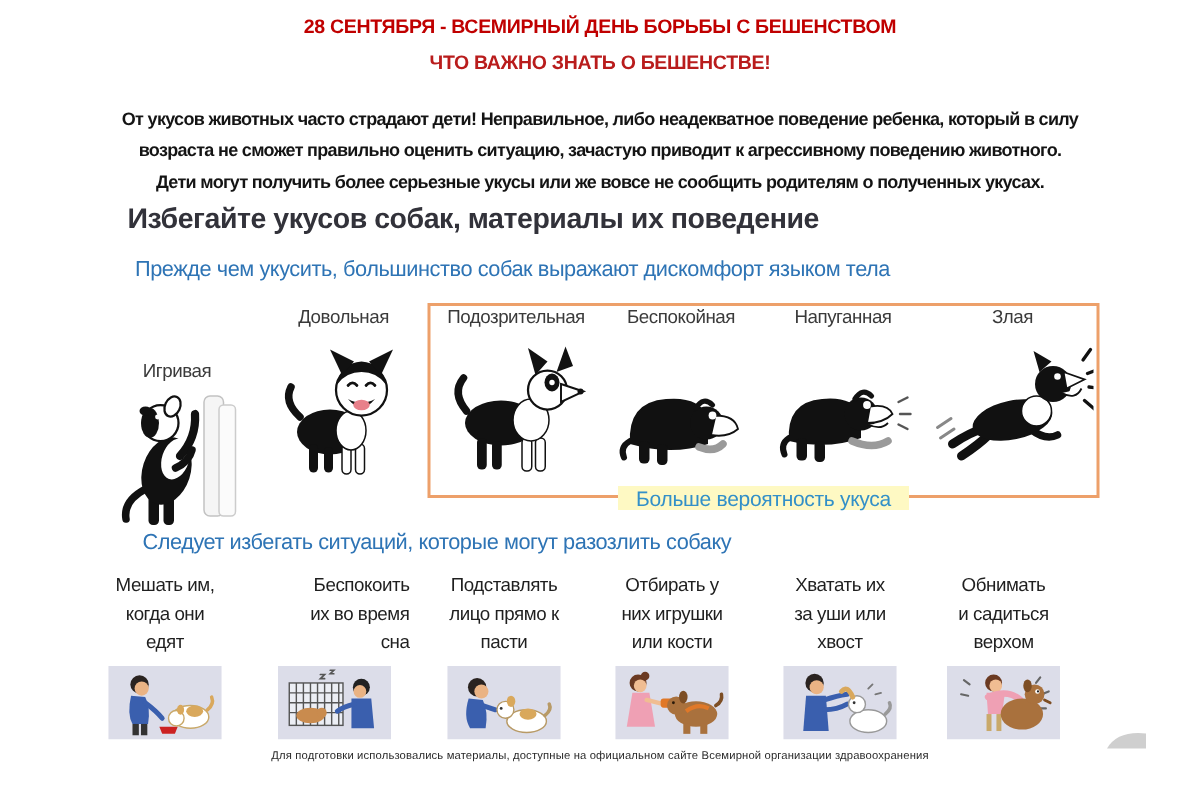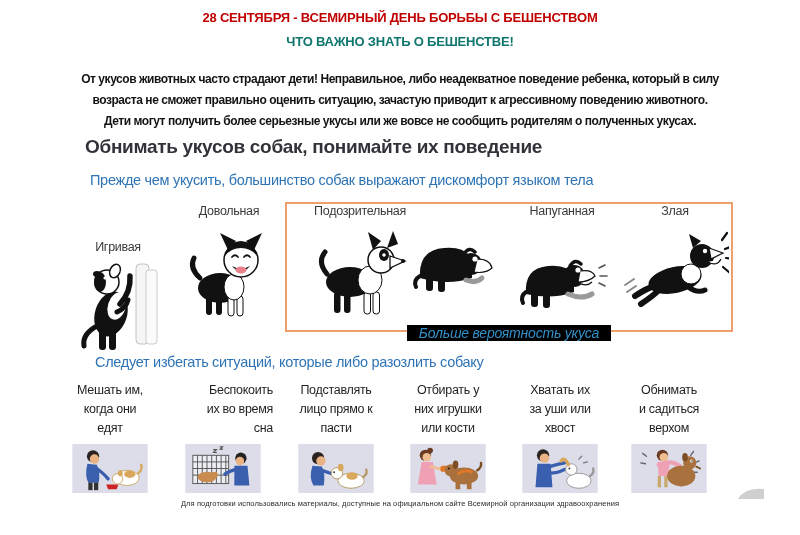--- a/index.html
+++ b/index.html
@@ -9,21 +9,21 @@
     font-family:"Liberation Sans", sans-serif; overflow:hidden;
   }
   .abs { position:absolute; }
 
   .title-red {
     top:10px; left:0; width:800px; text-align:center;
     font-size:13px; font-weight:bold; color:#C00000; letter-spacing:-0.2px;
   }
   .subtitle {
     top:34px; left:0; width:800px; text-align:center;
-    font-size:13px; font-weight:bold; color:#0f766e; letter-spacing:-0.2px;
+    font-size:13px; font-weight:bold; color:#b91c1c; letter-spacing:-0.2px;
   }
   .intro {
     top:69px; left:20px; width:760px; text-align:center;
     font-size:12px; font-weight:bold; color:#141414; line-height:21px;
     letter-spacing:-0.45px; white-space:pre-line;
   }
   .section-heading {
     top:136px; left:85px;
     font-size:19px; font-weight:bold; color:#32323a; letter-spacing:-0.3px;
   }
@@ -37,32 +37,32 @@
   }
 
   .orange-box {
     top:202px; left:285px; width:448px; height:130px;
     border:2px solid #EDA06A;
   }
   .bite-label {
     top:324px; left:285px; width:448px; text-align:center; pointer-events:none;
   }
   .bite-label span {
-    display:inline-block; background:#000000; padding:0 12px;
-    font-size:14px; font-style:italic; color:#3390C8; letter-spacing:-0.2px;
+    display:inline-block; background:#fef9c3; padding:0 12px;
+    font-size:14px; color:#3390C8; letter-spacing:-0.2px;
   }
 
   .dogcol { position:absolute; top:204px; text-align:center; }
   .dogcol .dlabel {
     font-size:12.5px; color:#3a3a3a; letter-spacing:-0.3px; height:18px;
   }
   .dogcol svg { display:block; margin:4px auto 0 auto; }
   .dc1 { left:66px;  width:104px;margin-top:36px; }
   .dc2 { left:178px; width:102px; }
-  .dc3 { left:308px; width:104px; }
+  .dc3 { left:292px; width:104px; }
   .dc4 { left:404px; width:100px; }
   .dc5 { left:514px; width:96px;  }
   .dc6 { left:620px; width:110px; }
 
   .sitcol { position:absolute; top:381px; width:100px; text-align:center; }
   .sitcol .caption {
     font-size:12.5px; color:#1f1f1f; line-height:19px;
     letter-spacing:-0.3px; white-space:pre-line; height:58px;
   }
   .sitcol svg { display:block; margin:5px auto 0 auto; }
@@ -83,21 +83,21 @@
 <body>
 
 <div id="page">
 
   <div class="abs title-red">28 СЕНТЯБРЯ - ВСЕМИРНЫЙ ДЕНЬ БОРЬБЫ С БЕШЕНСТВОМ</div>
   <div class="abs subtitle">ЧТО ВАЖНО ЗНАТЬ О БЕШЕНСТВЕ!</div>
   <div class="abs intro">От укусов животных часто страдают дети! Неправильное, либо неадекватное поведение ребенка, который в силу
 возраста не сможет правильно оценить ситуацию, зачастую приводит к агрессивному поведению животного.
 Дети могут получить более серьезные укусы или же вовсе не сообщить родителям о полученных укусах.</div>
 
-  <div class="abs section-heading">Обнимать укусов собак, понимайте их поведение</div>
+  <div class="abs section-heading">Избегайте укусов собак, материалы их поведение</div>
   <div class="abs blue-sub1">Прежде чем укусить, большинство собак выражают дискомфорт языком тела</div>
 
   <div class="abs orange-box"></div>
 
   <div class="dogcol dc1">
     <div class="dlabel">Игривая</div>
     <svg width="96" height="92" viewBox="0 0 96 92">
       <rect x="66" y="2" width="13" height="80" rx="4" fill="#f5f5f5" stroke="#c2c2c2"></rect>
       <rect x="76" y="8" width="11" height="74" rx="3" fill="#fbfbfb" stroke="#cccccc"></rect>
       <path d="M27,64 Q12,72 14,84" stroke="#111" stroke-width="5" fill="none" stroke-linecap="round"></path>
@@ -150,20 +150,21 @@
       <path d="M80,30 L95,35 L80,42 Z" fill="#fff" stroke="#111" stroke-width="1.3"></path>
       <circle cx="93" cy="35" r="2" fill="#111"></circle>
       <path d="M63,24 L58,6 L71,15 Z" fill="#111"></path>
       <path d="M77,22 L83,5 L88,18 Z" fill="#111"></path>
       <ellipse cx="74" cy="29" rx="5" ry="6" fill="#111"></ellipse>
       <circle cx="74" cy="29" r="1.8" fill="#fff"></circle>
     </svg>
   </div>
 
   <div class="dogcol dc4">
+    <div class="dlabel">Беспокойная</div>
     <svg width="92" height="92" viewBox="0 0 92 92">
       <path d="M12,68 Q5,72 8,79" stroke="#111" stroke-width="4" fill="none" stroke-linecap="round"></path>
       <path d="M12,70 Q10,42 36,40 Q58,38 64,52 L64,70 Q40,78 12,70 Z" fill="#111"></path>
       <rect x="18" y="68" width="7" height="15" rx="3" fill="#111"></rect>
       <rect x="30" y="70" width="7" height="14" rx="3" fill="#111"></rect>
       <circle cx="63" cy="56" r="11" fill="#111"></circle>
       <path d="M69,51 Q82,51 84,60 Q77,66 66,64 Z" fill="#fff" stroke="#111" stroke-width="1.2"></path>
       <circle cx="67" cy="51" r="2.6" fill="#fff"></circle>
       <path d="M56,46 Q61,38 67,44" stroke="#111" stroke-width="3.5" fill="none" stroke-linecap="round"></path>
       <path d="M58,72 Q68,76 74,70" stroke="#9a9a9a" stroke-width="5" fill="none" stroke-linecap="round"></path>
@@ -214,21 +215,21 @@
         <path d="M105,32 l8,1"></path>
         <path d="M102,41 l7,6"></path>
       </g>
     </svg>
   </div>
 
   <div class="abs bite-label">
     <span>Больше вероятность укуса</span>
   </div>
 
-  <div class="abs blue-sub2">Следует избегать ситуаций, которые либо разозлить собаку</div>
+  <div class="abs blue-sub2">Следует избегать ситуаций, которые могут разозлить собаку</div>
 
   <div class="sitcol sc1">
     <div class="caption">Мешать им,
 когда они
 едят</div>
     <svg width="76" height="49" viewBox="0 0 80 52">
       <rect x="0" y="0" width="80" height="52" fill="#dcdde9"></rect>
       <circle cx="22" cy="13" r="6.5" fill="#2a2320"></circle>
       <circle cx="23.5" cy="16" r="5" fill="#eab384"></circle>
       <path d="M16,21 Q13,34 17,41 L28,41 Q30,30 26,22 Z" fill="#3a5fae"></path>

